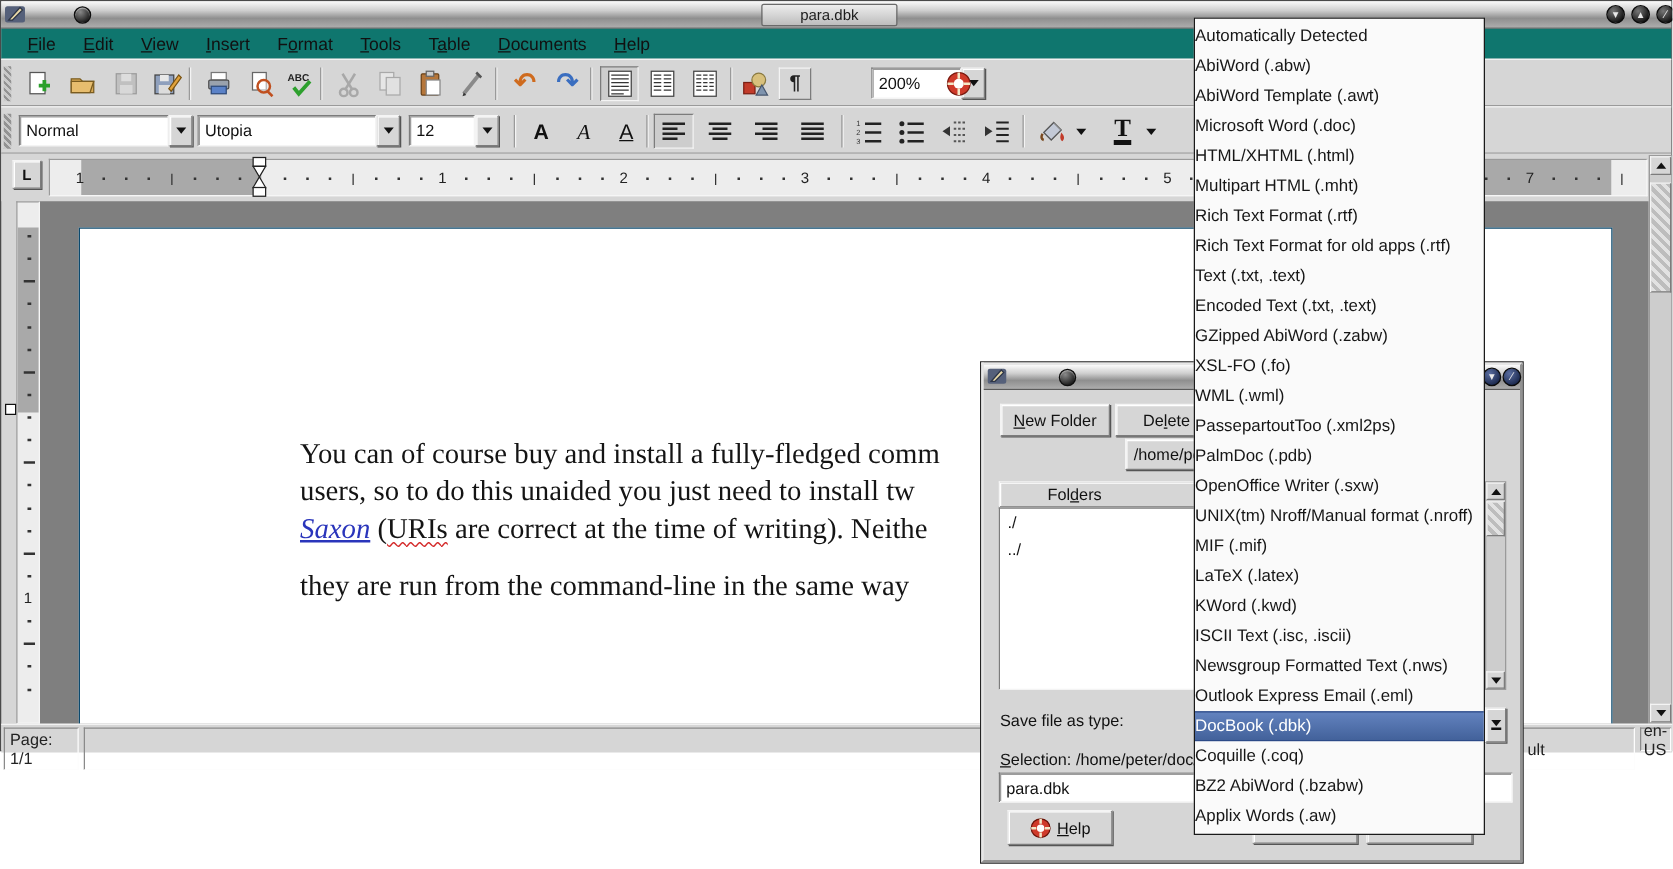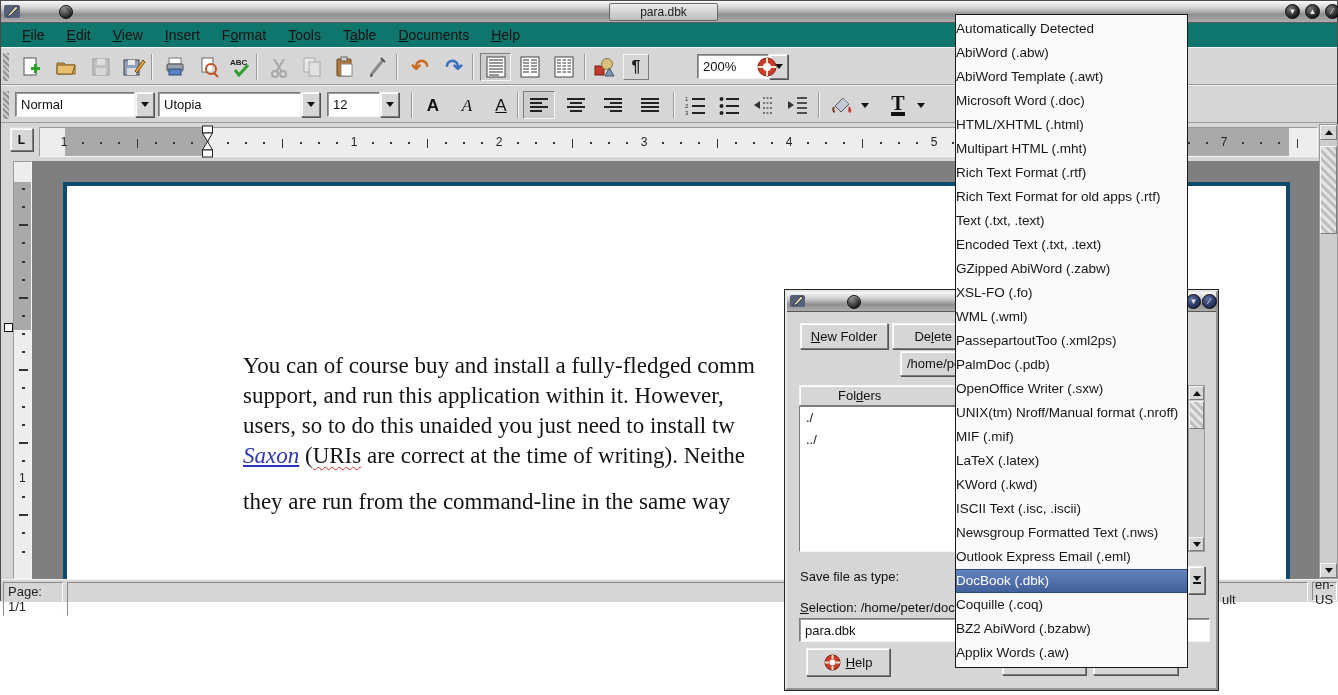--- a/index.html
+++ b/index.html
@@ -79,21 +79,21 @@
   
   #vruler{position:absolute;left:12px;top:160px;width:19px;height:418px;background:#ededed;
           border:1px solid;border-color:#9a9a9a #f6f6f6 #f6f6f6 #9a9a9a;overflow:hidden;}
   .vdark{position:absolute;left:0;right:0;background:#a9a9a9;}
   .vtick{position:absolute;left:8px;width:3px;height:2px;background:#333;}
   .vtick.tall{left:5px;width:9px;height:2px;}
   .vnum{position:absolute;left:5px;transform:translateY(-50%);font-size:12px;color:#222;}
   #vmargin-marker{position:absolute;left:3px;top:322px;width:9px;height:9px;background:#fff;border:1px solid #111;z-index:5;}
 
   #doc-area{position:absolute;left:31px;top:160px;width:1287px;height:418px;background:#7f7f7f;overflow:hidden;}
-  #page{position:absolute;left:31px;top:21px;width:1227px;height:420px;background:#fff;border:4px solid #0c4a6e;}
+  #page{position:absolute;left:31px;top:21px;width:1227px;height:420px;background:#fff;border:1px solid #0c4a6e;}
   #doc-text{position:absolute;left:176px;top:165px;width:1040px;
             font-family:"Liberation Serif",serif;font-size:23px;line-height:30px;color:#141414;}
   #doc-text .para2{margin-top:16px;}
   .doclink{color:#2a35bb;font-style:italic;text-decoration:underline;}
   .misspelled{text-decoration:underline;text-decoration-style:wavy;text-decoration-color:#d42a2a;text-decoration-thickness:1px;text-underline-offset:3px;}
 
   
   .vscroll{position:absolute;background:#cdcdcd;border:1px solid #9a9a9a;}
   #main-vscroll{left:1318px;top:123px;width:19px;height:455px;}
   .sb-btn{position:absolute;left:0;right:0;height:15px;background:#d6d6d6;border:1px solid;
@@ -569,21 +569,20 @@
         <span class="vtick tall" style="top: 352.25px;"></span>
         <span class="vtick" style="top: 370.375px;"></span>
         <span class="vtick" style="top: 388.5px;"></span>
       </div>
     <div id="vmargin-marker"></div>
 
     <div id="doc-area">
       <div id="page">
         <div id="doc-text">
           <div>You can of course buy and install a fully-fledged comm</div>
-          <div>support, and run this application within it. However,</div>
           <div>users, so to do this unaided you just need to install tw</div>
           <div><span class="doclink">Saxon</span><span> (</span><span class="misspelled">URIs</span><span> are correct at the time of writing). Neithe</span></div>
           <div class="para2">they are run from the command-line in the same way</div>
         </div>
       </div>
     </div>
 
     <div id="main-vscroll" class="vscroll">
       <span class="sb-btn" style="top:0;">
           <span class="tri-up"></span>

